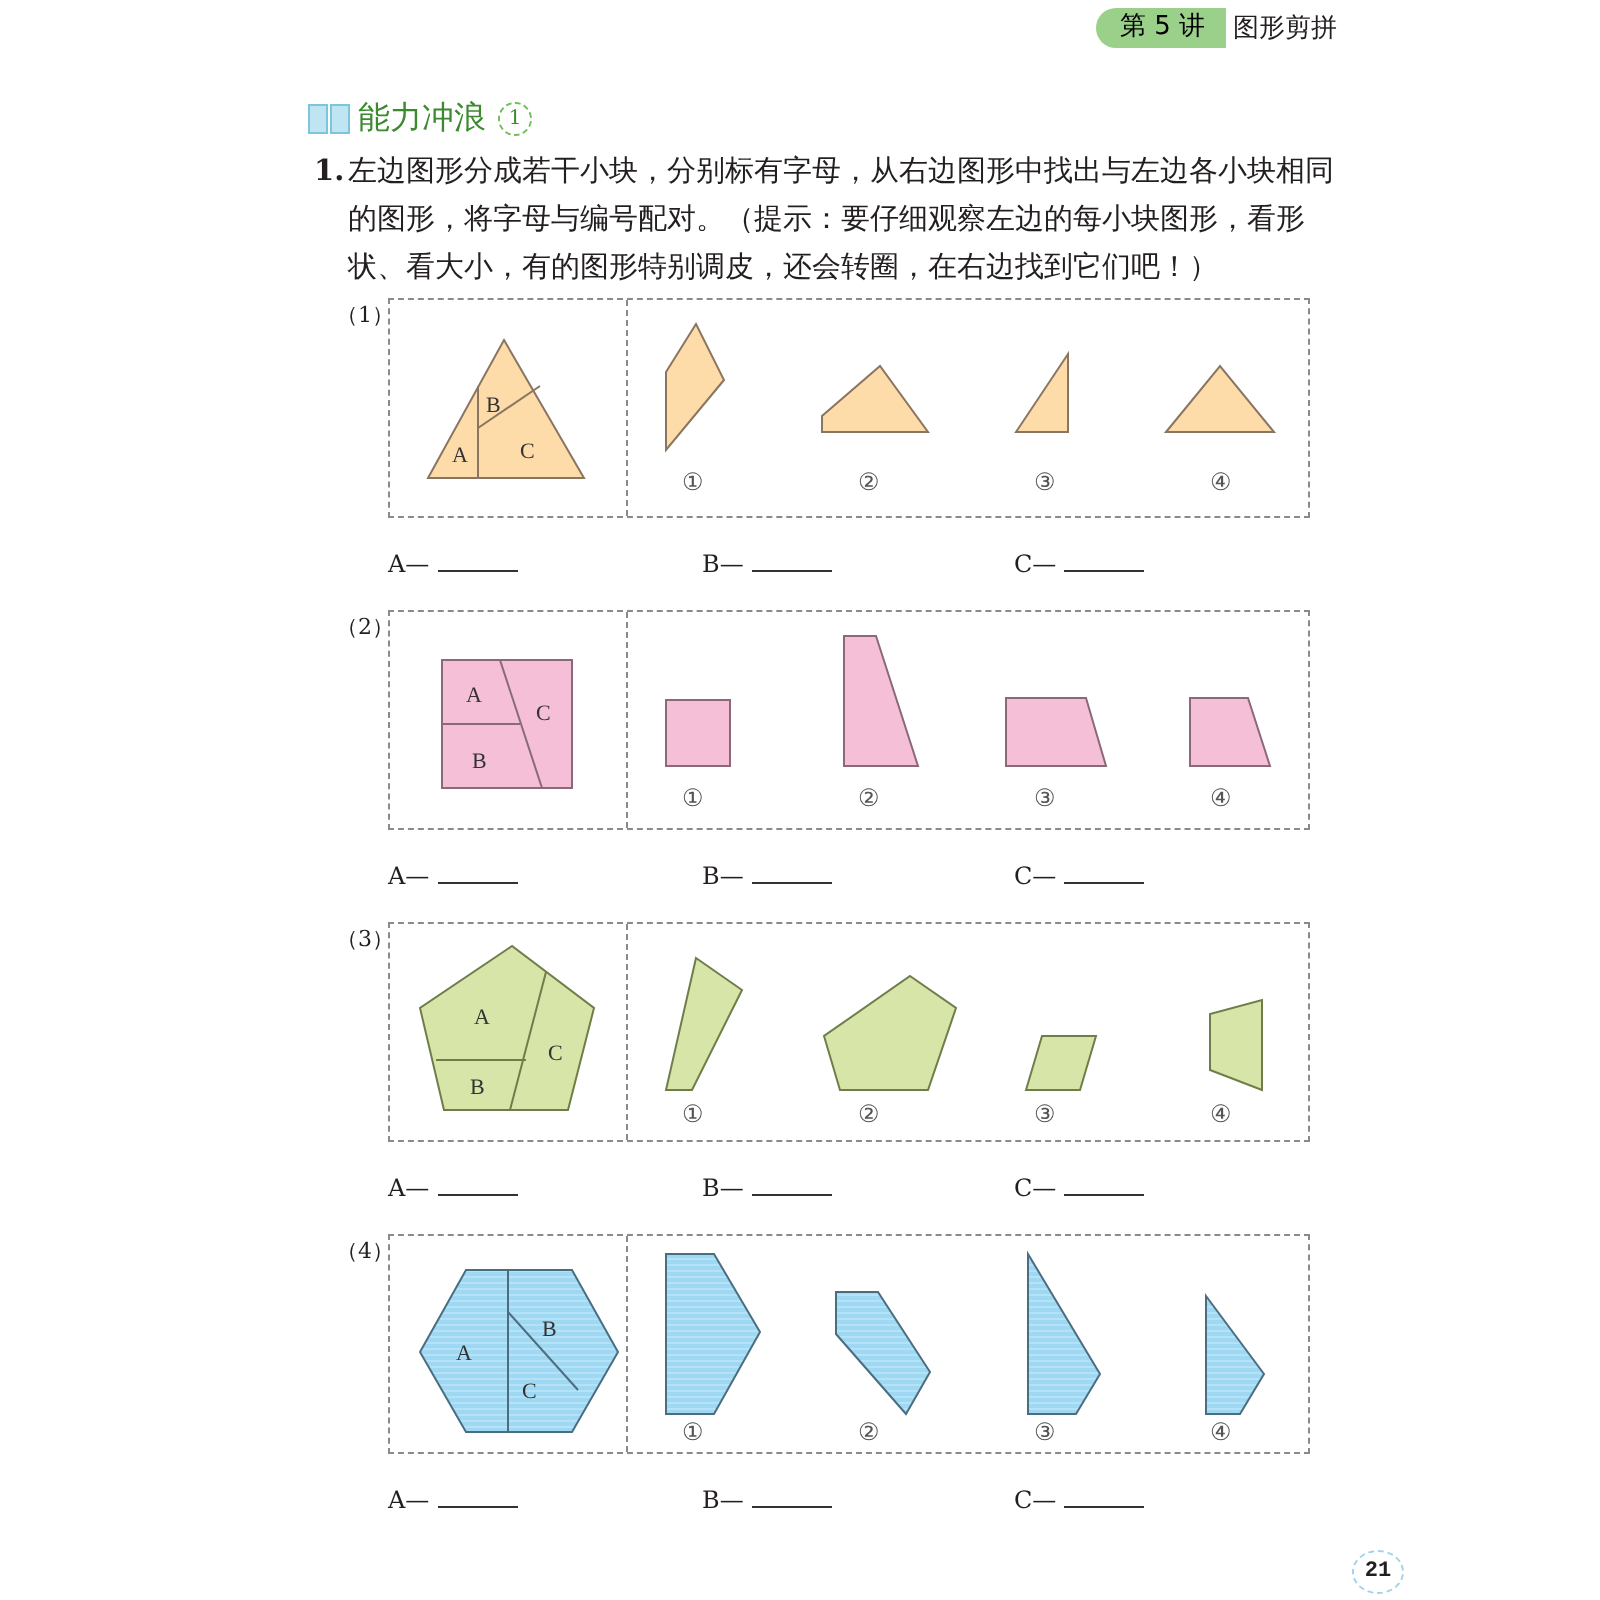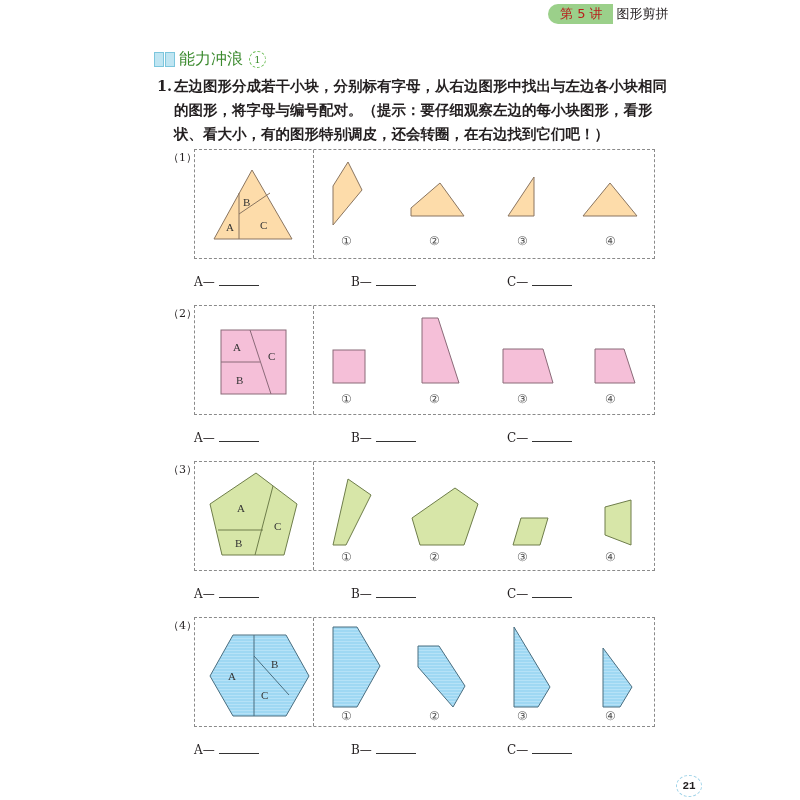--- a/index.html
+++ b/index.html
@@ -1,31 +1,31 @@
 <!DOCTYPE html>
 <html><head>
 <meta charset="utf-8">
 <style>
   html, body { margin:0; padding:0; background:#fff; }
   body { width:800px; height:800px; position:relative; overflow:hidden;
          font-family:"DejaVu Serif","Liberation Serif",serif; color:#231f20; }
   .header-tag { position:absolute; top:4px; left:548px; height:20px; display:flex; align-items:center; }
-  .lesson-pill { background:#9bd08a; color:#b91c1c; font-family:"DejaVu Sans",sans-serif; font-size:13px;
+  .lesson-pill { background:#9bd08a; color:#000000; font-family:"DejaVu Sans",sans-serif; font-size:13px;
                  padding:1px 10px 1px 12px; border-radius:10px 0 0 10px; height:18px; line-height:18px; }
   .lesson-title { font-family:"DejaVu Sans",sans-serif; font-size:13px; margin-left:4px; color:#231f20; }
   .section-head { position:absolute; top:49px; left:154px; display:flex; align-items:center; }
   .book-icon { width:22px; height:15px; position:relative; margin-right:3px; }
   .book-icon span { position:absolute; top:0; width:10px; height:15px; background:#bfe5f2; border:1px solid #7cc6dd; box-sizing:border-box; }
   .book-icon span:first-child { left:0; } .book-icon span:last-child { left:11px; }
   .section-title { font-family:Liberation Serif, serif; font-size:16px; color:#3b8a2e; }
   .section-num { margin-left:6px; width:15px; height:15px; border:1px dashed #6fbf5a; border-radius:50%;
                  font-size:10px; color:#3b8a2e; display:flex; align-items:center; justify-content:center; }
   .question { position:absolute; top:74px; left:157px; width:520px; font-size:14.5px; line-height:24px; }
   .question .qnum { font-weight:bold; position:absolute; left:0; }
-  .question .qtext { padding-left:17px; display:block;font-weight:bold; }
+  .question .qtext { padding-left:17px; display:block; }
   .part-label { position:absolute; left:168px; font-size:11px; }
   .box { position:absolute; left:194px; width:461px; height:110px; border:1px dashed #8a8a8a; box-sizing:border-box; }
   .box .divider { position:absolute; left:118px; top:0; bottom:0; border-left:1px dashed #8a8a8a; }
   .box svg { position:absolute; left:0; top:0; }
   .opt-label { position:absolute; font-size:12px; color:#555; }
   .answers { position:absolute; left:194px; width:460px; font-size:12px; }
   .answers .ans { position:absolute; top:0; }
   .answers .blank { display:inline-block; width:40px; border-bottom:1px solid #333; margin-left:4px; height:10px; }
   .page-num { position:absolute; left:676px; top:775px; width:24px; height:20px; border:1px dashed #9fd3e8; border-radius:50%;
               font-family:Liberation Mono, monospace; font-weight:bold; font-size:11px; display:flex; align-items:center; justify-content:center; }

